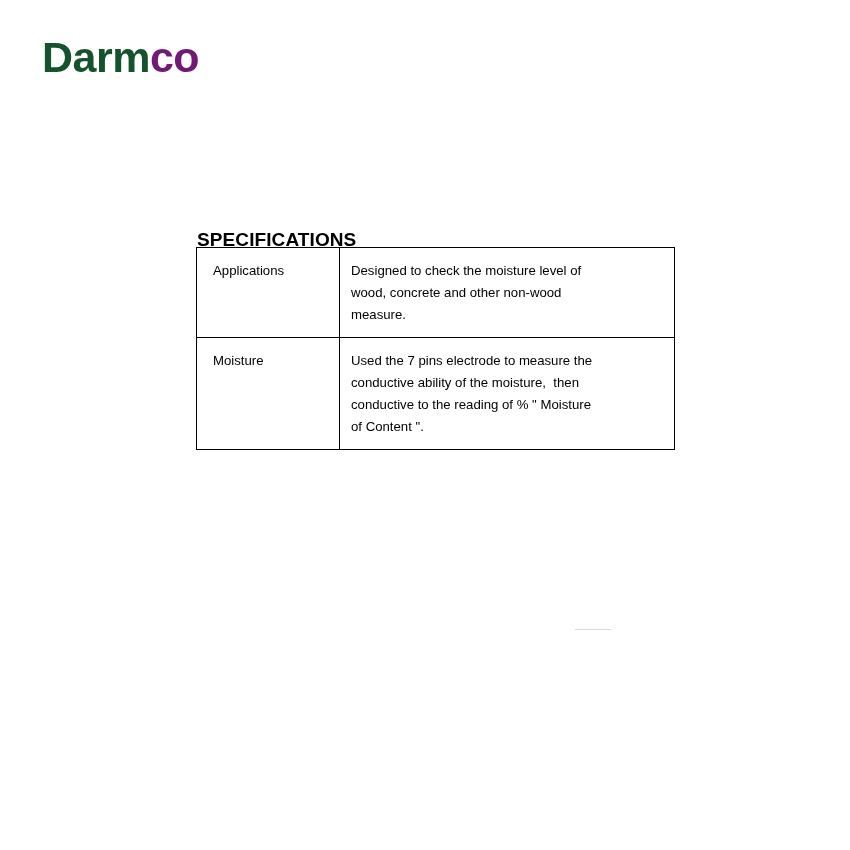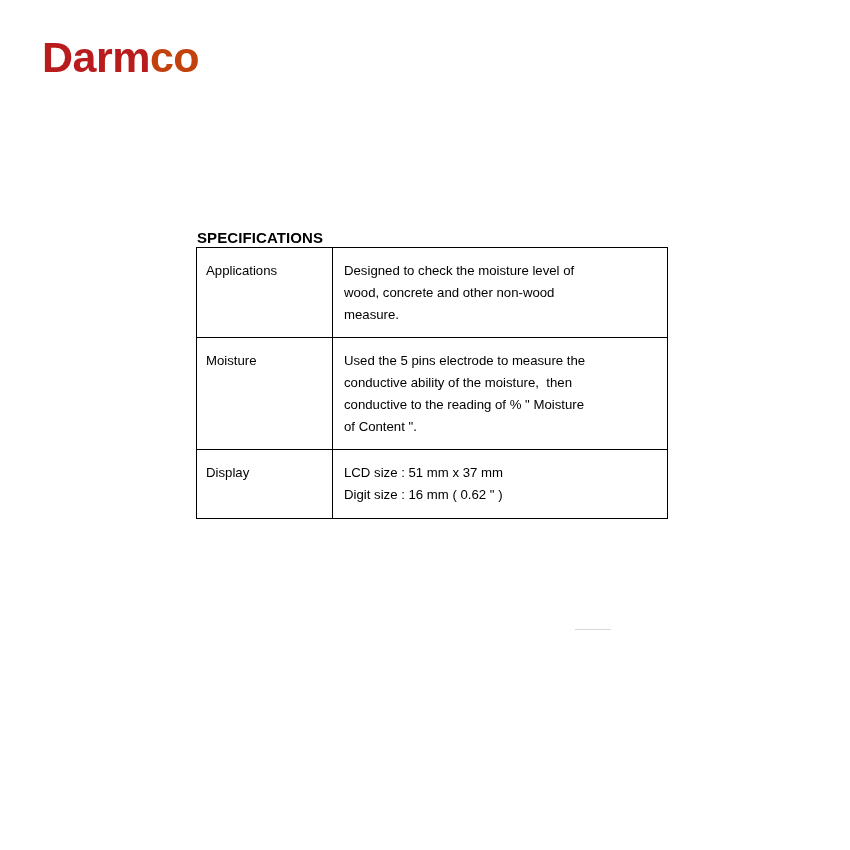--- a/index.html
+++ b/index.html
@@ -24,50 +24,50 @@
     position: absolute;
     left: 42px;
     top: 36px;
     font-size: 43px;
     font-weight: bold;
     letter-spacing: -0.5px;
     line-height: 1;
     white-space: nowrap;
   }
   .logo .part-dark {
-    color: #b91c1c;
+    color: #14532d;
   }
   .logo .part-accent {
-    color: #c2410c;
+    color: #701a75;
   }
 
   
   .spec-heading {
     position: absolute;
     left: 197px;
     top: 229px;
-    font-size: 15px;
+    font-size: 19px;
     font-weight: bold;
     color: #000000;
     letter-spacing: 0.1px;
   }
 
   
   .spec-table {
     position: absolute;
     left: 196px;
     top: 247px;
     width: 429px;
     border-collapse: collapse;
     table-layout: fixed;
   }
   .spec-table td {
     border: 1px solid #000000;
     vertical-align: top;
-    padding: 12px 10px 12px 9px;
+    padding: 12px 10px 12px 16px;
     font-size: 13.2px;
     color: #000000;
     line-height: 1.65;
   }
   .spec-table td.col-label {
     width: 116px;
     font-weight: normal;
   }
   .spec-table td.col-value {
     width: 313px;
@@ -106,31 +106,24 @@
         <td class="col-label">Applications</td>
         <td class="col-value">
           <span class="line">Designed to check the moisture level of</span>
           <span class="line">wood, concrete and other non-wood</span>
           <span class="line">measure.</span>
         </td>
       </tr>
       <tr>
         <td class="col-label">Moisture</td>
         <td class="col-value">
-          <span class="line">Used the 5 pins electrode to measure the</span>
+          <span class="line">Used the 7 pins electrode to measure the</span>
           <span class="line">conductive ability of the moisture,  then</span>
           <span class="line">conductive to the reading of % " Moisture</span>
           <span class="line">of Content ".</span>
-        </td>
-      </tr>
-      <tr>
-        <td class="col-label">Display</td>
-        <td class="col-value">
-          <span class="line">LCD size : 51 mm x 37 mm</span>
-          <span class="line">Digit size : 16 mm ( 0.62 " )</span>
         </td>
       </tr>
     </tbody>
   </table>
 
   <div class="artifact"></div>
 
 </div>
 
 </body></html>

